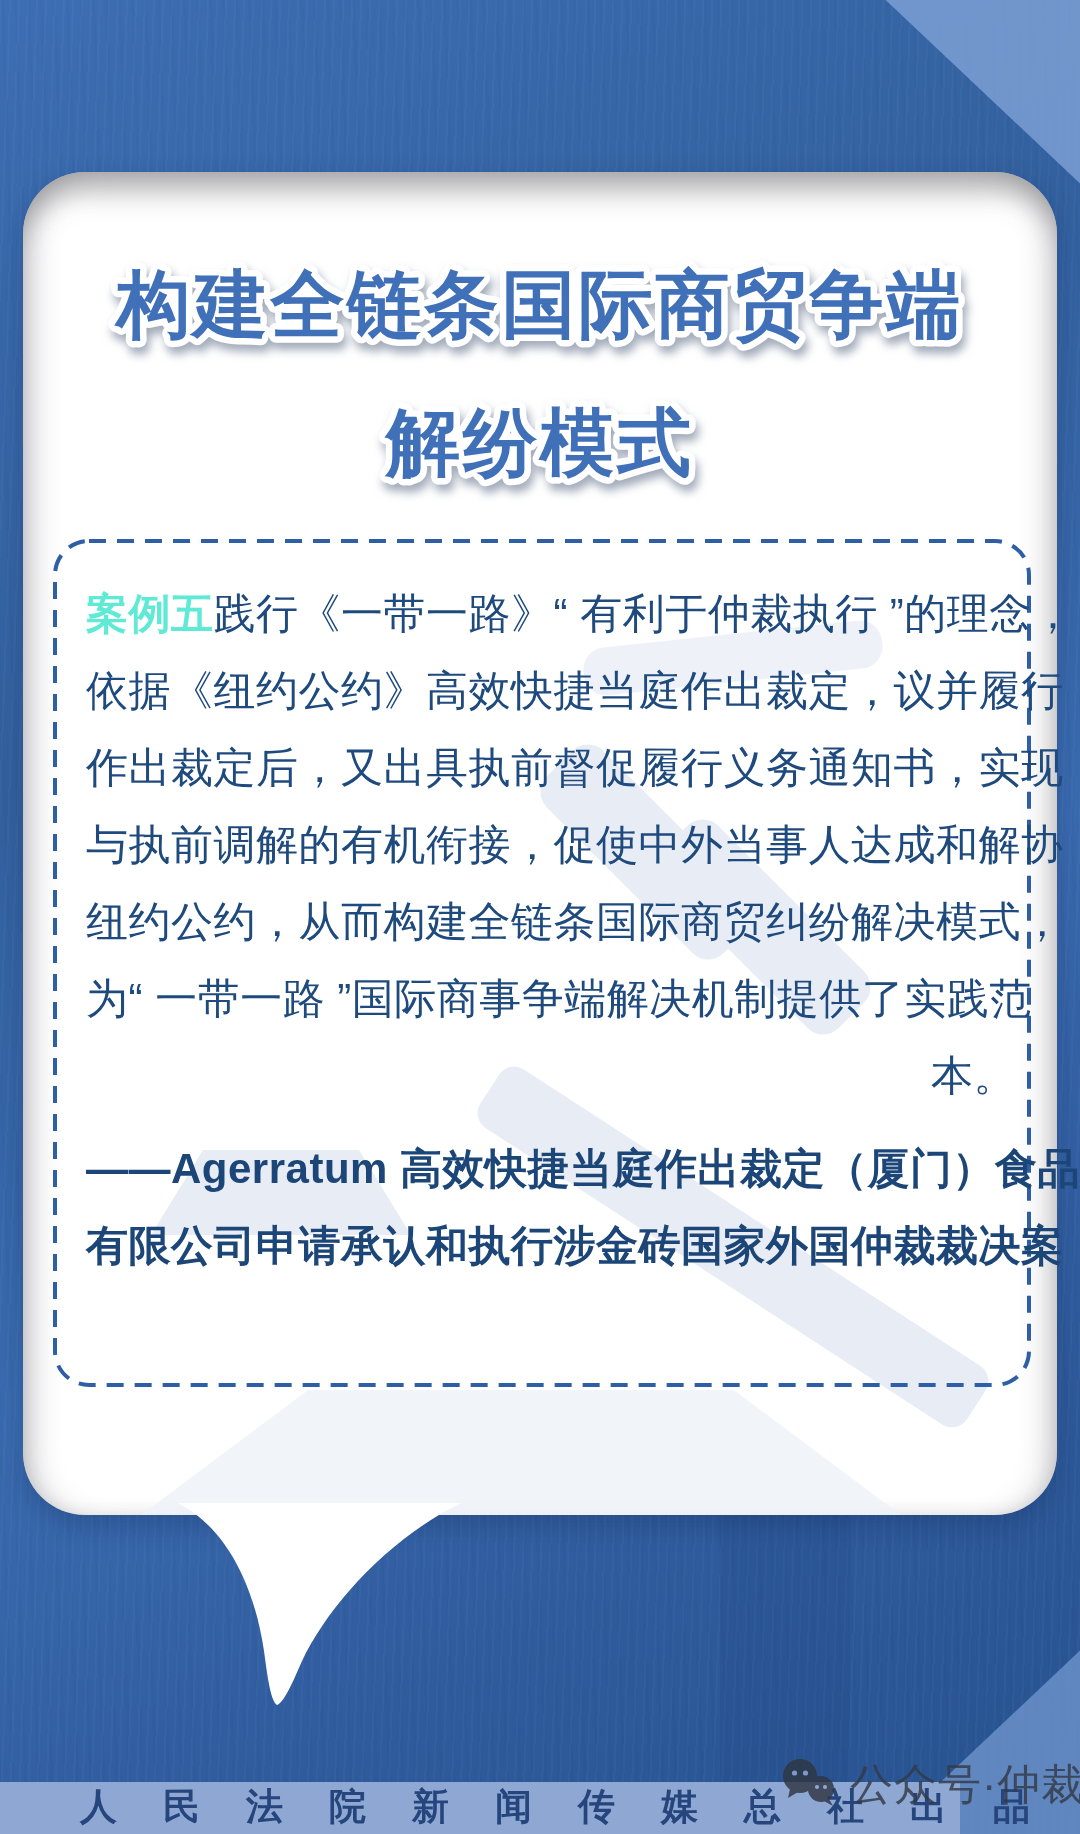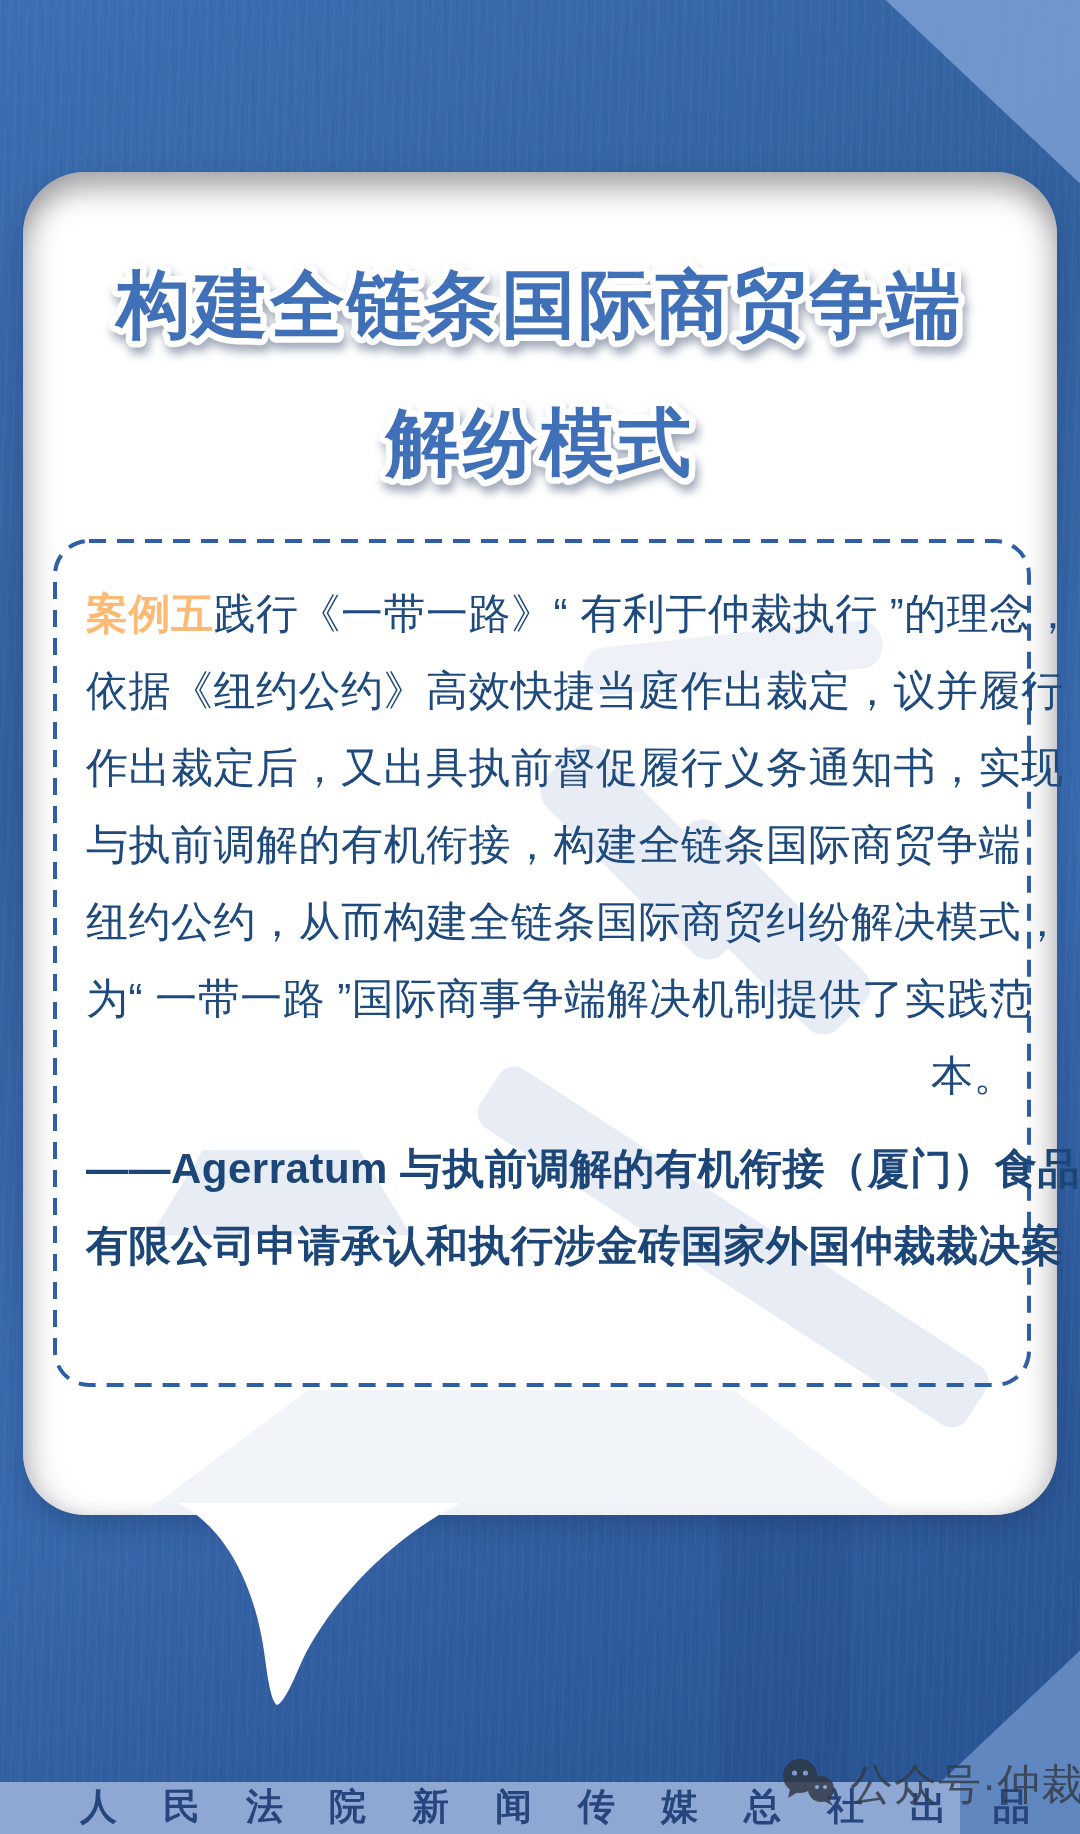--- a/index.html
+++ b/index.html
@@ -73,21 +73,21 @@
   }
 
   
   .dash-svg{position:absolute;left:52px;top:538px;width:980px;height:850px;z-index:3;}
   .case-text{
     position:absolute;left:86px;top:575px;width:930px;z-index:4;
     font-size:42px;line-height:77px;color:#1e4a7d;font-weight:500;
     white-space:nowrap;letter-spacing:.5px;
   }
   .case-line{height:77px;}
-  .case-lead{font-weight:900;color:#fdba74;}
+  .case-lead{font-weight:900;color:#5eead4;}
   .attribution{margin-top:16px;font-weight:700;color:#1c4677;}
 
   
   .footer-band{
     position:absolute;left:0;top:1782px;width:960px;height:52px;
     background:#8ea8d3;z-index:5;
   }
   .footer-credit{
     position:absolute;left:80px;top:0;height:52px;line-height:50px;
     font-size:37px;font-weight:600;color:#26457d;
@@ -129,26 +129,26 @@
   </svg>
 
   <svg class="dash-svg" viewBox="0 0 980 850">
     <rect x="3" y="3" width="974" height="844" rx="34" fill="none" stroke="#2e5fa6" stroke-width="4" stroke-dasharray="17 11"></rect>
   </svg>
 
   <div class="case-text">
     <div class="case-line"><span class="case-lead">案例五</span><span>践行《一带一路》“ 有利于仲裁执行 ”的理念，</span></div>
     <div class="case-line">依据《纽约公约》高效快捷当庭作出裁定，议并履行</div>
     <div class="case-line">作出裁定后，又出具执前督促履行义务通知书，实现</div>
-    <div class="case-line">与执前调解的有机衔接，构建全链条国际商贸争端</div>
+    <div class="case-line">与执前调解的有机衔接，促使中外当事人达成和解协</div>
     <div class="case-line">纽约公约，从而构建全链条国际商贸纠纷解决模式，</div>
     <div class="case-line">为“ 一带一路 ”国际商事争端解决机制提供了实践范</div>
     <div class="case-line">本。</div>
     <div class="attribution">
-      <div class="case-line">——Agerratum 与执前调解的有机衔接（厦门）食品</div>
+      <div class="case-line">——Agerratum 高效快捷当庭作出裁定（厦门）食品</div>
       <div class="case-line">有限公司申请承认和执行涉金砖国家外国仲裁裁决案</div>
     </div>
   </div>
 
   <div class="footer-band">
     <div class="footer-credit">人民法院新闻传媒总社出品</div>
   </div>
 
   <div class="wm">
     <svg width="66" height="58" viewBox="0 0 66 58">

